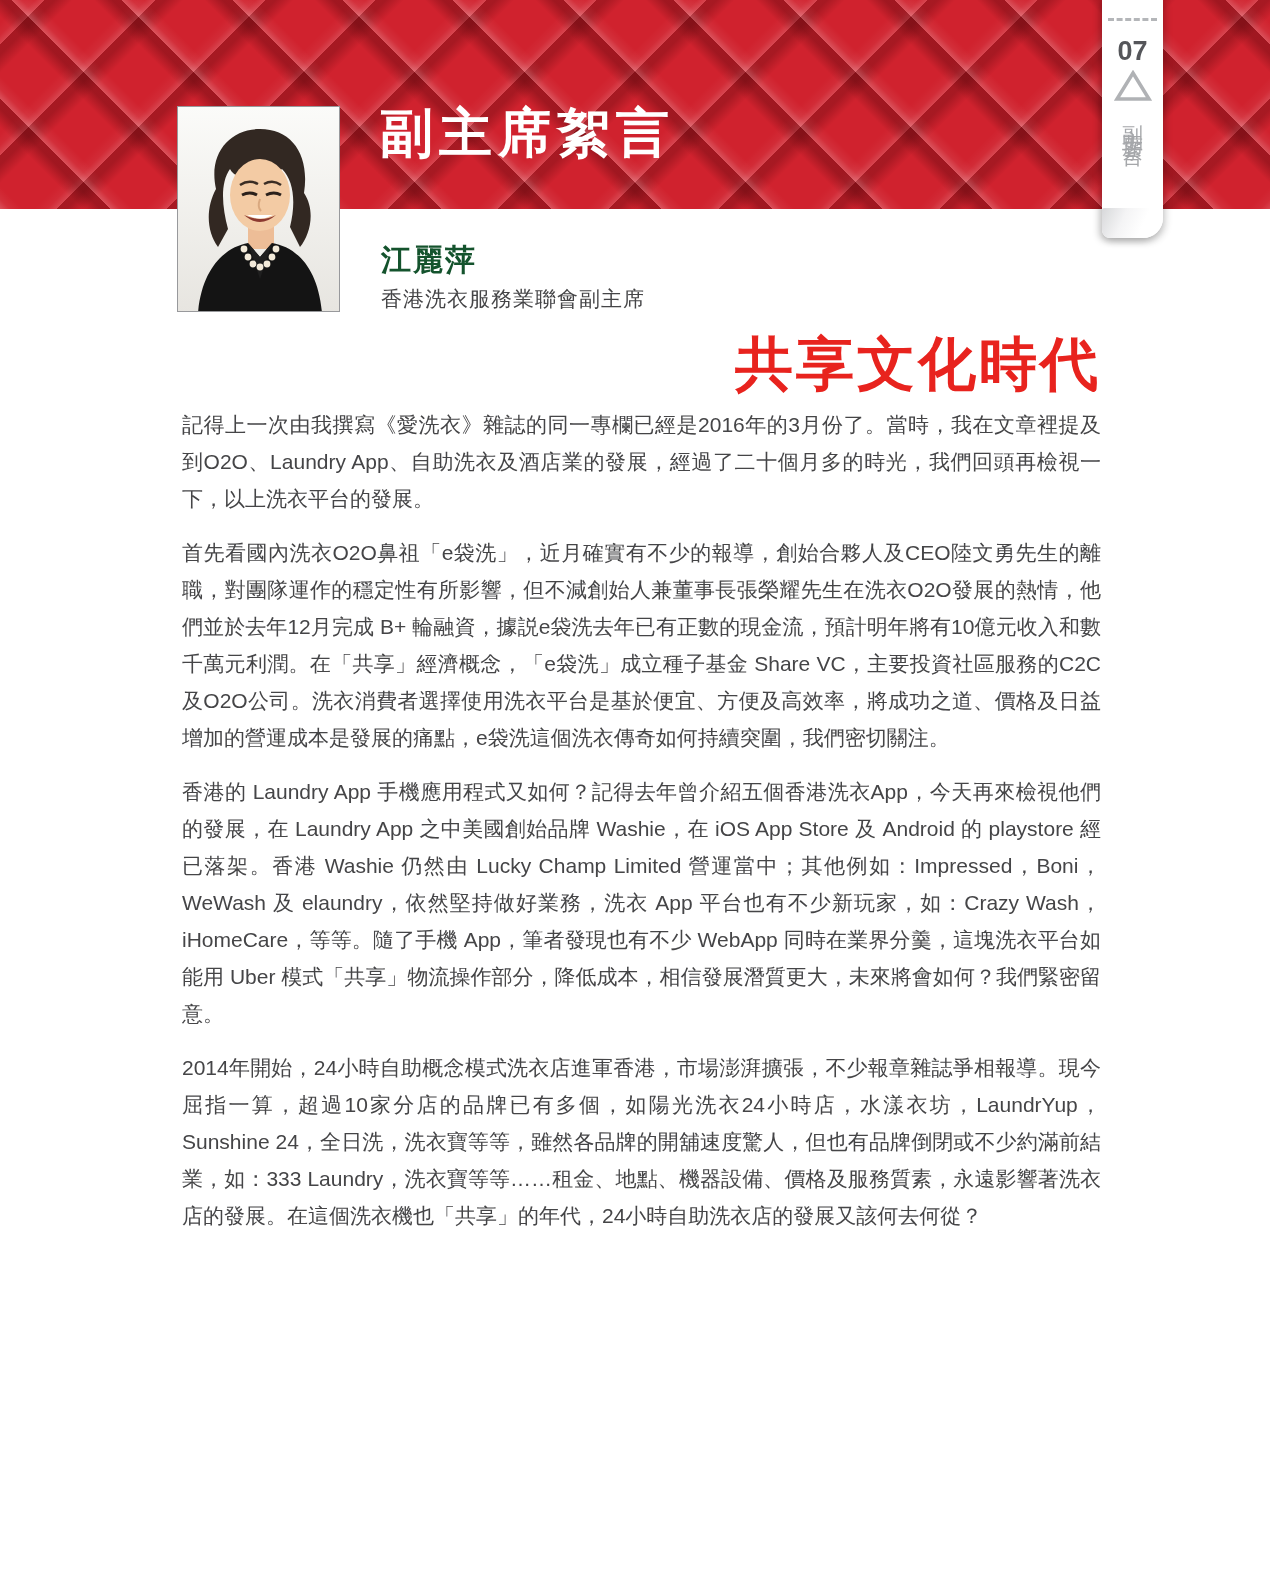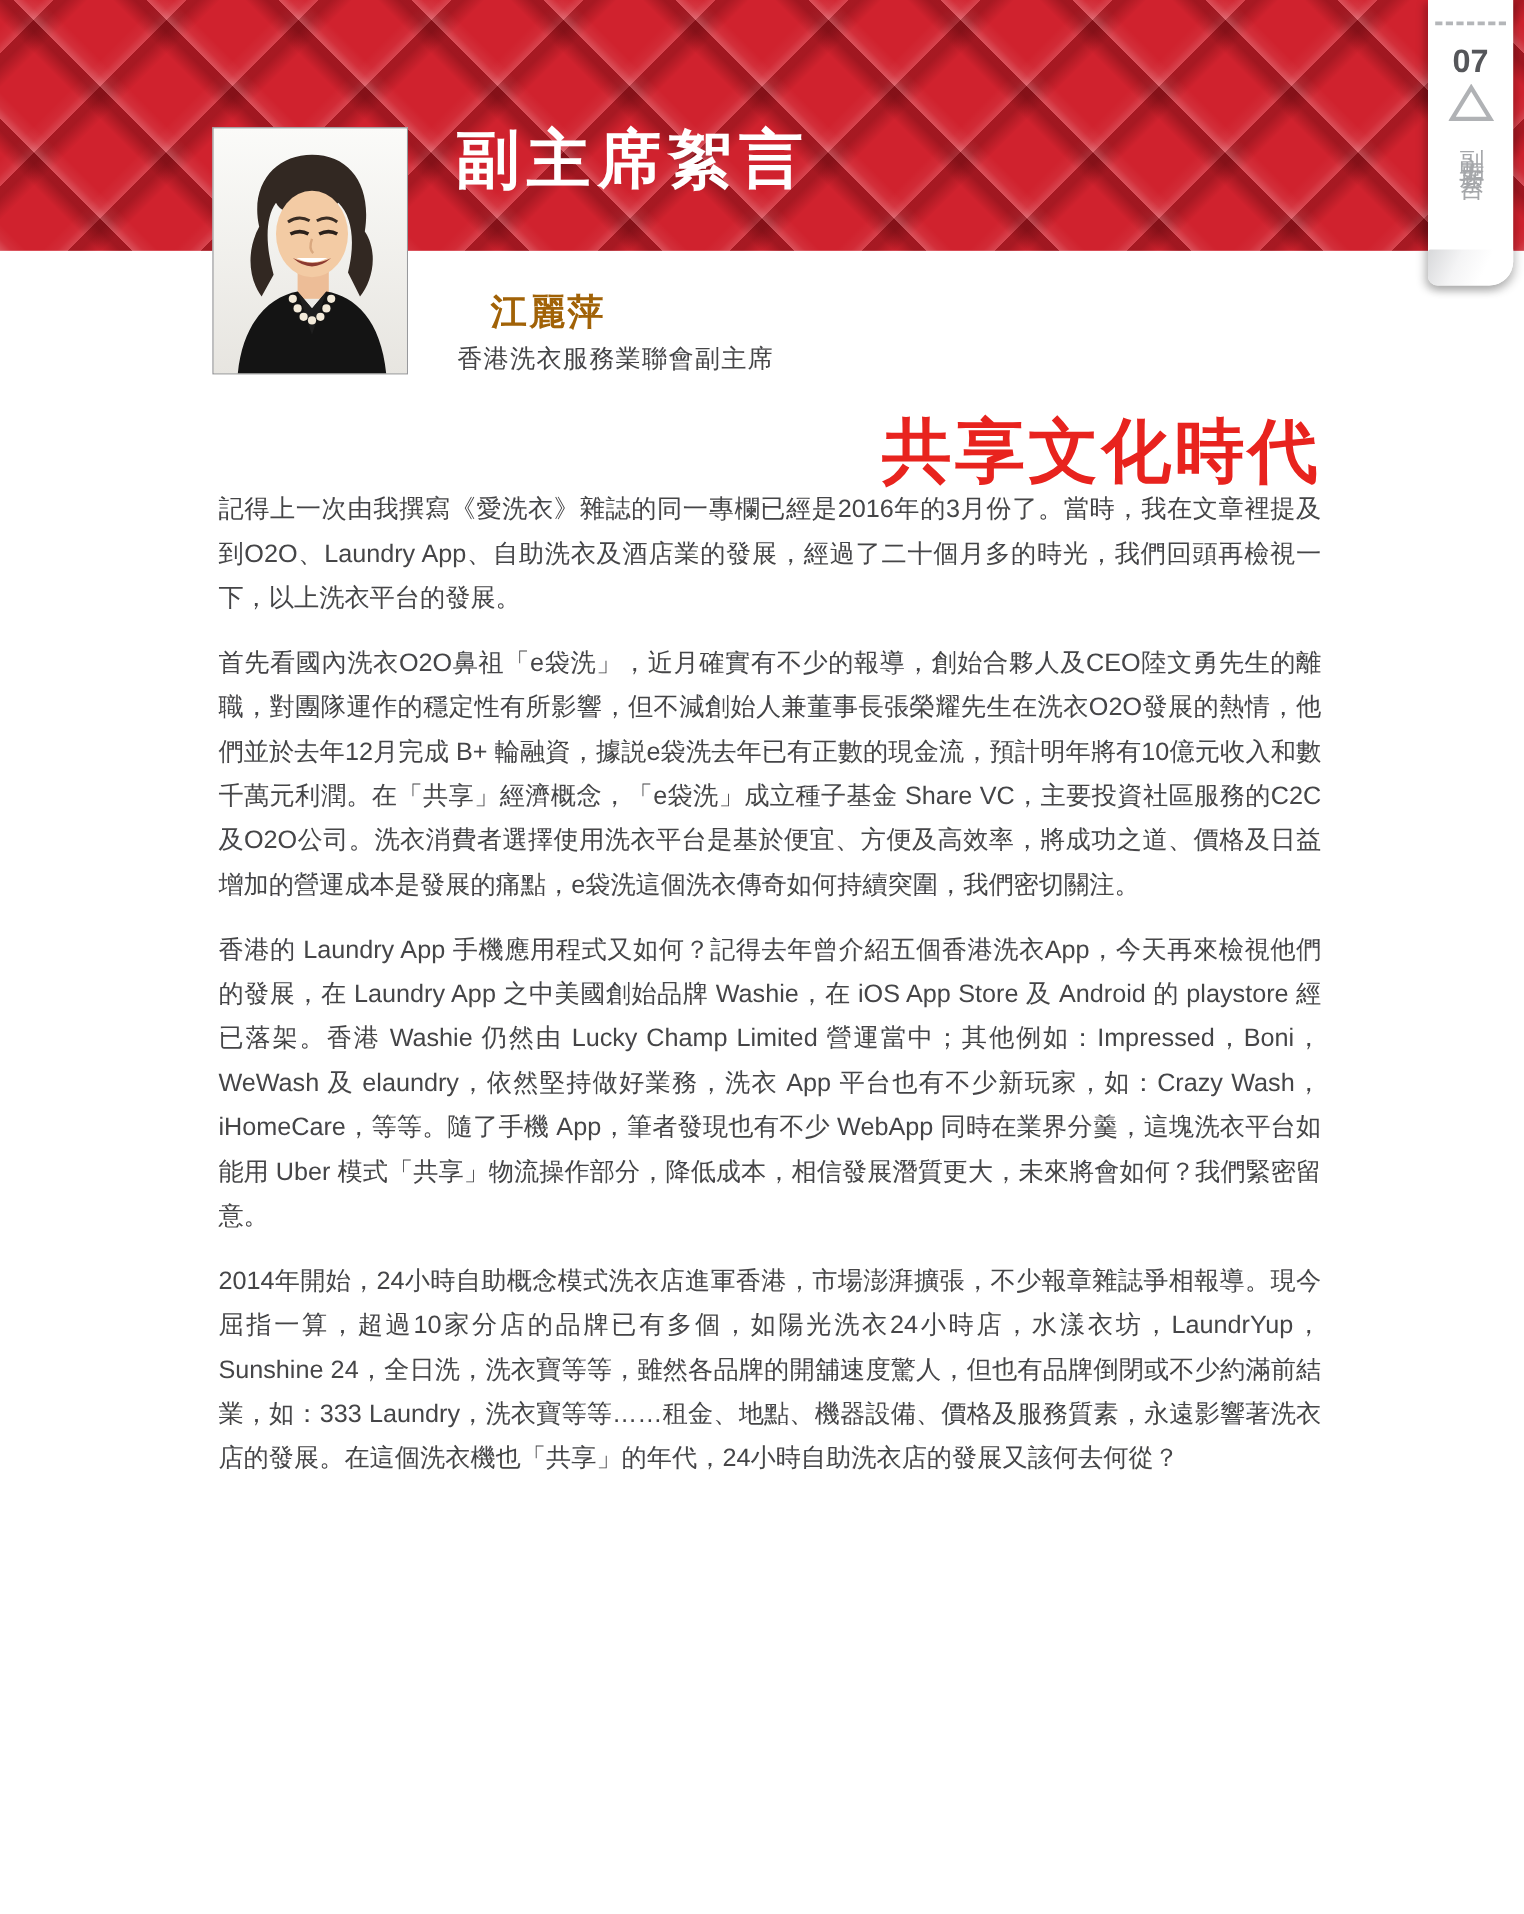--- a/index.html
+++ b/index.html
@@ -33,30 +33,30 @@
 
   
   .photo {
     position:absolute; left:177px; top:106px; width:163px; height:206px;
     border:1px solid #98999c; background:#f4f3f1; overflow:hidden;
   }
   .photo svg { display:block; }
 
   .author-name {
     position:absolute; left:381px; top:240px;
-    font-size:30px; font-weight:bold; color:#a16207; letter-spacing:2px;margin-left:28px;
+    font-size:30px; font-weight:bold; color:#14532d; letter-spacing:2px;
   }
   .author-title {
     position:absolute; left:381px; top:285px;
     font-size:21px; color:#454547; letter-spacing:1px;
   }
 
   
   .tab {
-    position:absolute; left:1190px; top:0; width:71px; height:238px;
+    position:absolute; left:1102px; top:0; width:61px; height:238px;
     background:#ffffff;
     border-radius:0 0 20px 8px;
     box-shadow:-3px 3px 7px rgba(0,0,0,.22), 3px 4px 7px rgba(0,0,0,.16);
   }
   .tab::after { 
     content:""; position:absolute; left:0; right:0; bottom:0; height:30px;
     background:linear-gradient(115deg,#d7d8da 0%, #f4f4f5 35%, #ffffff 65%);
     border-radius:2px 0 20px 8px;
   }
   .tab-stitch {
@@ -71,21 +71,21 @@
     position:absolute; left:50%; top:70px; transform:translateX(-50%);
   }
   .tab-label {
     position:absolute; left:50%; top:108px; transform:translateX(-50%);
     writing-mode:vertical-rl; text-orientation:upright;
     font-size:21px; letter-spacing:5px; color:#a5a7aa; white-space:nowrap;
   }
 
   
   .headline {
-    position:absolute; left:170px; top:338px; width:931px;
+    position:absolute; left:170px; top:326px; width:931px;
     text-align:right; font-size:58px; font-weight:bold; color:#e8231e;
     letter-spacing:3px; white-space:nowrap;
   }
   .article {
     position:absolute; left:170px; top:406px; width:931px;
     font-size:21px; line-height:37px; color:#454547;
     text-align:justify;
   }
   .article p { margin:0 0 17px 12px; }
 </style>

